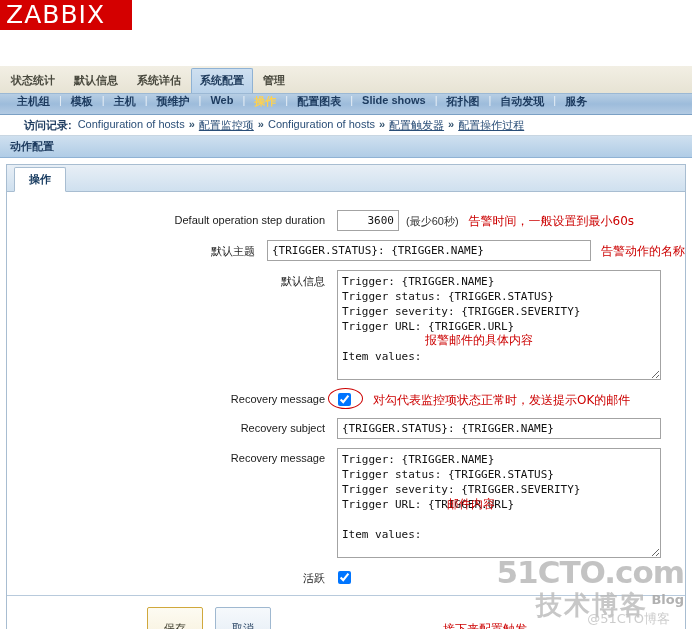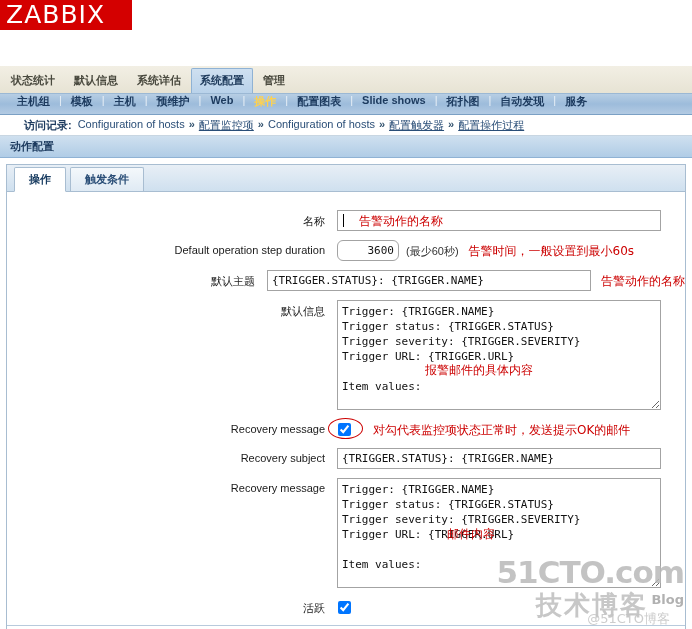--- a/index.html
+++ b/index.html
@@ -112,21 +112,21 @@
     padding-top:4px;white-space:nowrap;
   }
   .fld{flex:1;position:relative;display:flex;align-items:flex-start;}
   input.txt{
     font-family:"DejaVu Sans Mono","Liberation Mono",monospace;
     font-size:11px;
     border:1px solid #a3a3a3;background:#ffffff;color:#111;
     padding:2px 4px;box-sizing:border-box;height:21px;outline:none;
   }
   input.wide{width:324px;}
-  input.num{width:62px;text-align:right;border-radius:6px;}
+  input.num{width:62px;text-align:right;}
   textarea.ta{
     font-family:"DejaVu Sans Mono","Liberation Mono",monospace;
     font-size:11px;line-height:15px;
     border:1px solid #a3a3a3;background:#ffffff;color:#111;
     width:324px;height:110px;padding:3px 4px;box-sizing:border-box;
     resize:vertical;outline:none;overflow:auto;white-space:pre;
   }
   .hint{font-size:11px;color:#333;margin-left:7px;padding-top:4px;white-space:nowrap;}
   .note{
     color:#cc0000;font-size:12px;margin-left:10px;padding-top:3px;
@@ -247,35 +247,24 @@
       <span class="crumb-link u">配置操作过程</span>
     </span>
 </div>
 
 <div class="page-title">动作配置</div>
 
 <div class="card">
 
   <div class="tabs" id="tabBar">
       <div class="tab active">操作</div>
-      <div class="tab">触发条件</div>
     </div>
 
   <div class="form">
 
-    <div class="row">
-      <div class="lab">名称</div>
-      <div class="fld">
-        <div style="position:relative;">
-          <input class="txt wide" type="text" value="" style="">
-          <span class="cursor-bar"></span>
-          <span class="note-abs" style="left:22px;top:3px;">告警动作的名称</span>
-        </div>
-      </div>
-    </div>
 
     <div class="row">
       <div class="lab">Default operation step duration</div>
       <div class="fld">
         <input class="txt num" type="text" value="3600" style="">
         <span class="hint">(最少60秒)</span>
         <span class="note">告警时间，一般设置到最小60s</span>
       </div>
     </div>
 

